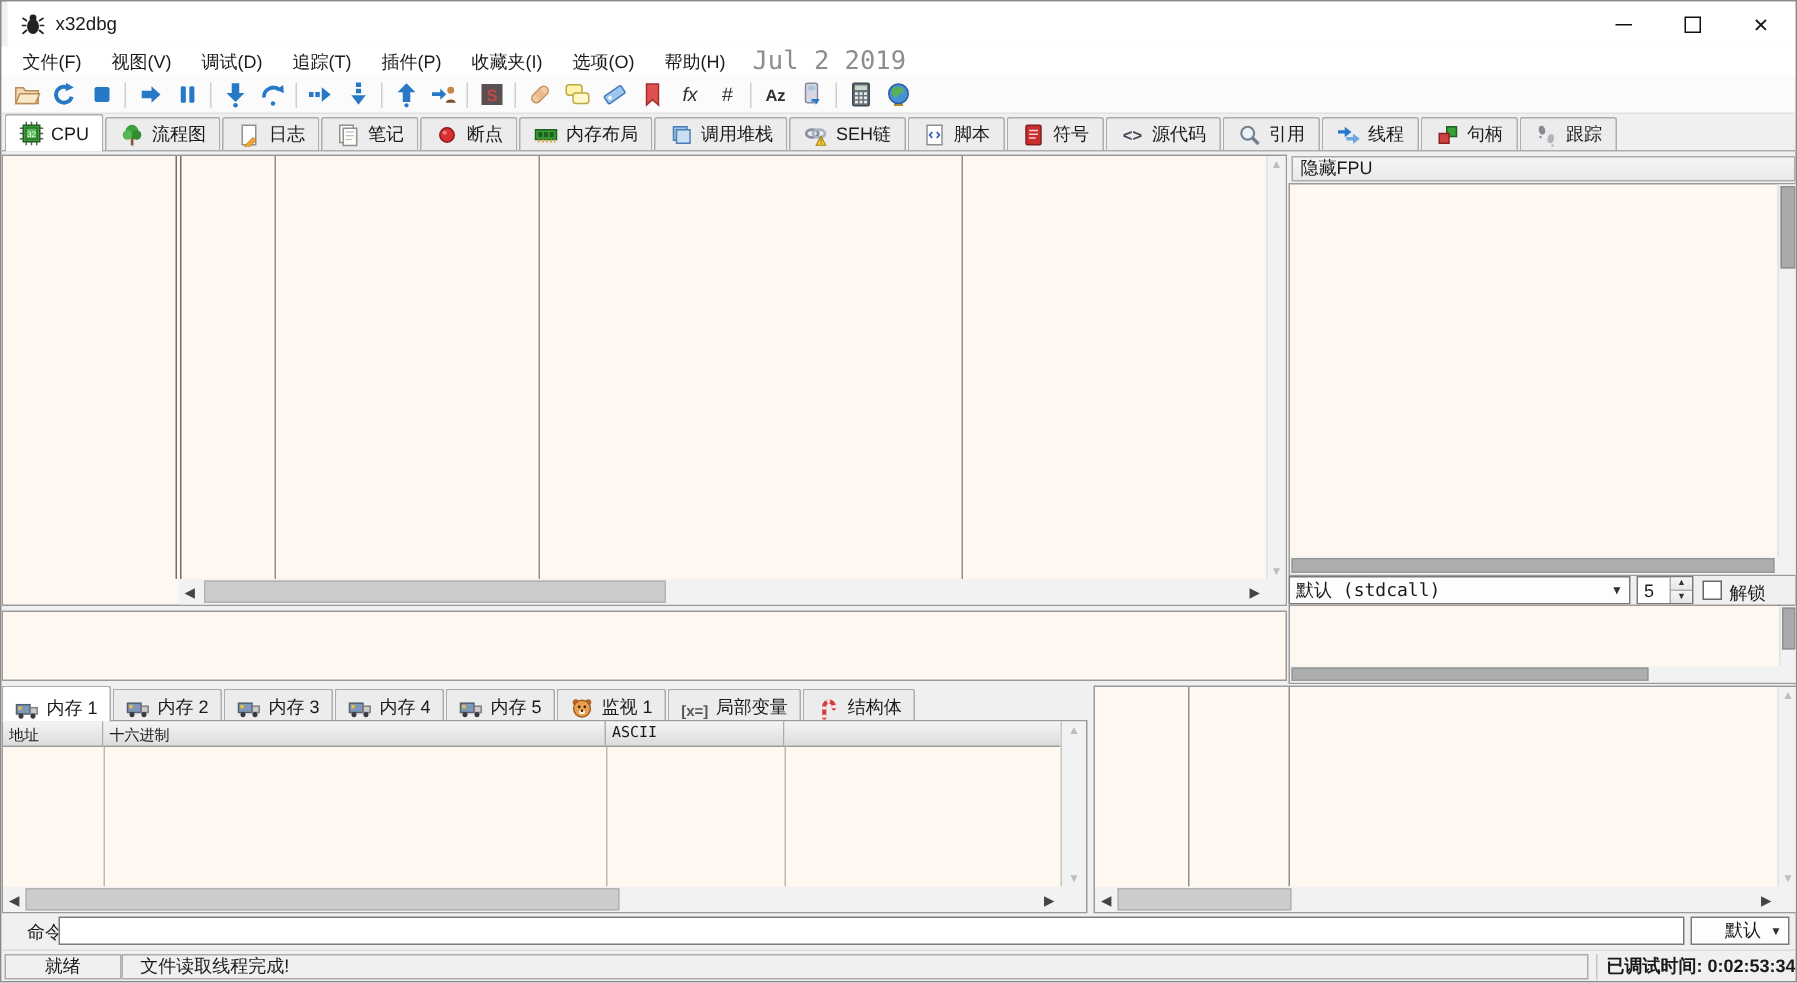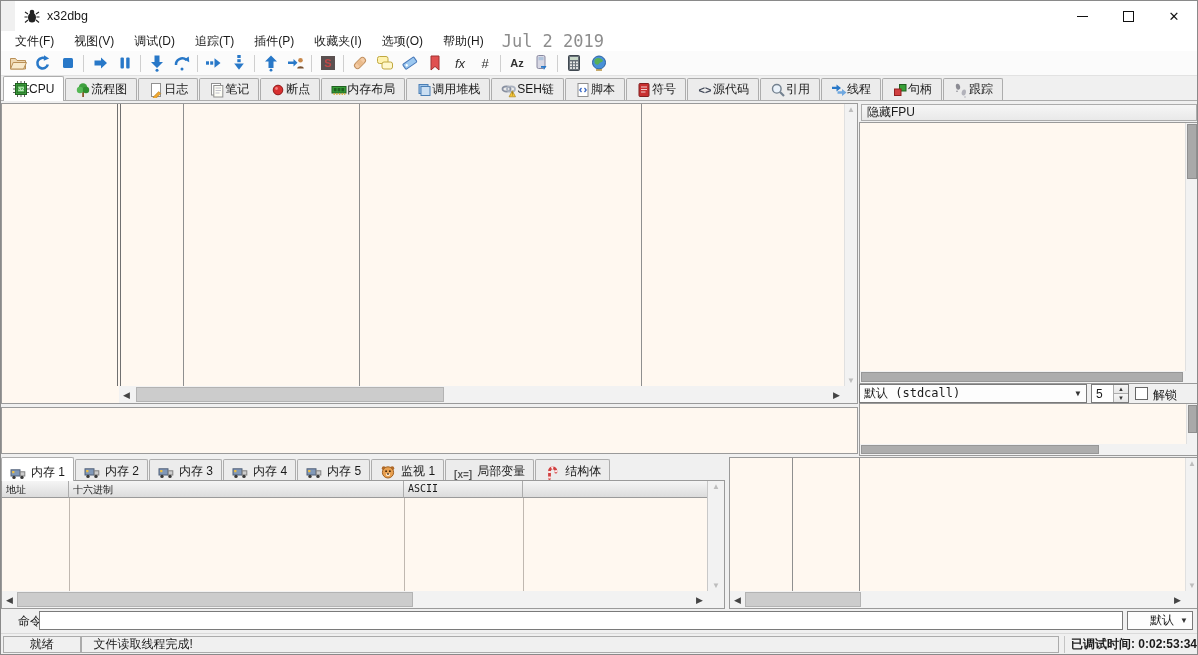--- a/index.html
+++ b/index.html
@@ -1,41 +1,41 @@
 <!DOCTYPE html>
 <html><head>
 <meta charset="utf-8">
 <style>
   html,body{margin:0;padding:0;background:#d8d8d8;}
   #win{position:relative;width:1198px;height:655px;background:#F0F0F0;
        font-family:"Liberation Sans",sans-serif;font-size:12px;color:#1a1a1a;
        border:1px solid #8a8a8a;box-sizing:border-box;overflow:hidden;}
   
-  .titlebar{position:absolute;left:14px;top:0;right:0;height:30px;background:#fff;
+  .titlebar{position:absolute;left:4px;top:0;right:0;height:30px;background:#fff;
             display:flex;align-items:center;padding-left:9px;box-sizing:border-box;}
   .title-text{margin-left:7px;font-size:12.5px;}
   .wbtns{margin-left:auto;display:flex;height:100%;}
   .wbtn{width:46px;display:flex;align-items:center;justify-content:center;font-size:13px;color:#111;}
   .min-glyph{display:inline-block;width:11px;border-top:1px solid #111;}
   .max-glyph{display:inline-block;width:9px;height:9px;border:1px solid #111;}
   
   .menubar{position:absolute;left:0;top:30px;right:0;height:20px;background:#fff;
            display:flex;align-items:center;padding-left:4px;}
   .mitem{padding:2px 10px;}
   .builddate{color:#8d8d8d;margin-left:8px;font-family:"DejaVu Sans Mono",monospace;font-size:17px;}
   
   .toolbar{position:absolute;left:0;top:50px;right:0;height:25px;background:#FBFBFB;
            border-bottom:1px solid #E2E2E2;display:flex;align-items:center;padding-left:4px;box-sizing:border-box;}
   .tbtn{width:25px;height:23px;display:flex;align-items:center;justify-content:center;}
   .tsep{width:1px;height:17px;background:#CFCFCF;margin:0 3px;}
   .i{width:18px;height:18px;display:block;}
   
   .tabbar{position:absolute;left:0;top:75px;right:0;height:25px;display:flex;align-items:flex-end;
           padding-left:2px;background:#F0F0F0;border-bottom:1px solid #ADADAD;box-sizing:border-box;}
-  .tab{height:21px;display:flex;align-items:center;padding:0 9px;border:1px solid #ADADAD;
+  .tab{height:21px;display:flex;align-items:center;gap:5px;padding:0 9px;border:1px solid #ADADAD;
        border-bottom:none;background:#ECECEC;margin-right:1px;font-size:12px;
        border-radius:2px 2px 0 0;position:relative;white-space:nowrap;}
   .tab.active{background:#fff;height:24px;z-index:2;margin-bottom:-1px;}
   .ti{width:16px;height:16px;display:block;flex:0 0 auto;}
   
   .pane{position:absolute;background:#FFF8F0;border:1px solid #9A9A9A;box-sizing:border-box;}
   .vline{position:absolute;width:1px;background:#9a9a9a;}
   
   .sbh{position:absolute;height:17px;background:#F2F2F2;display:flex;align-items:center;}
   .sbh .arr{width:15px;text-align:center;font-size:9px;color:#444;flex:0 0 auto;}

